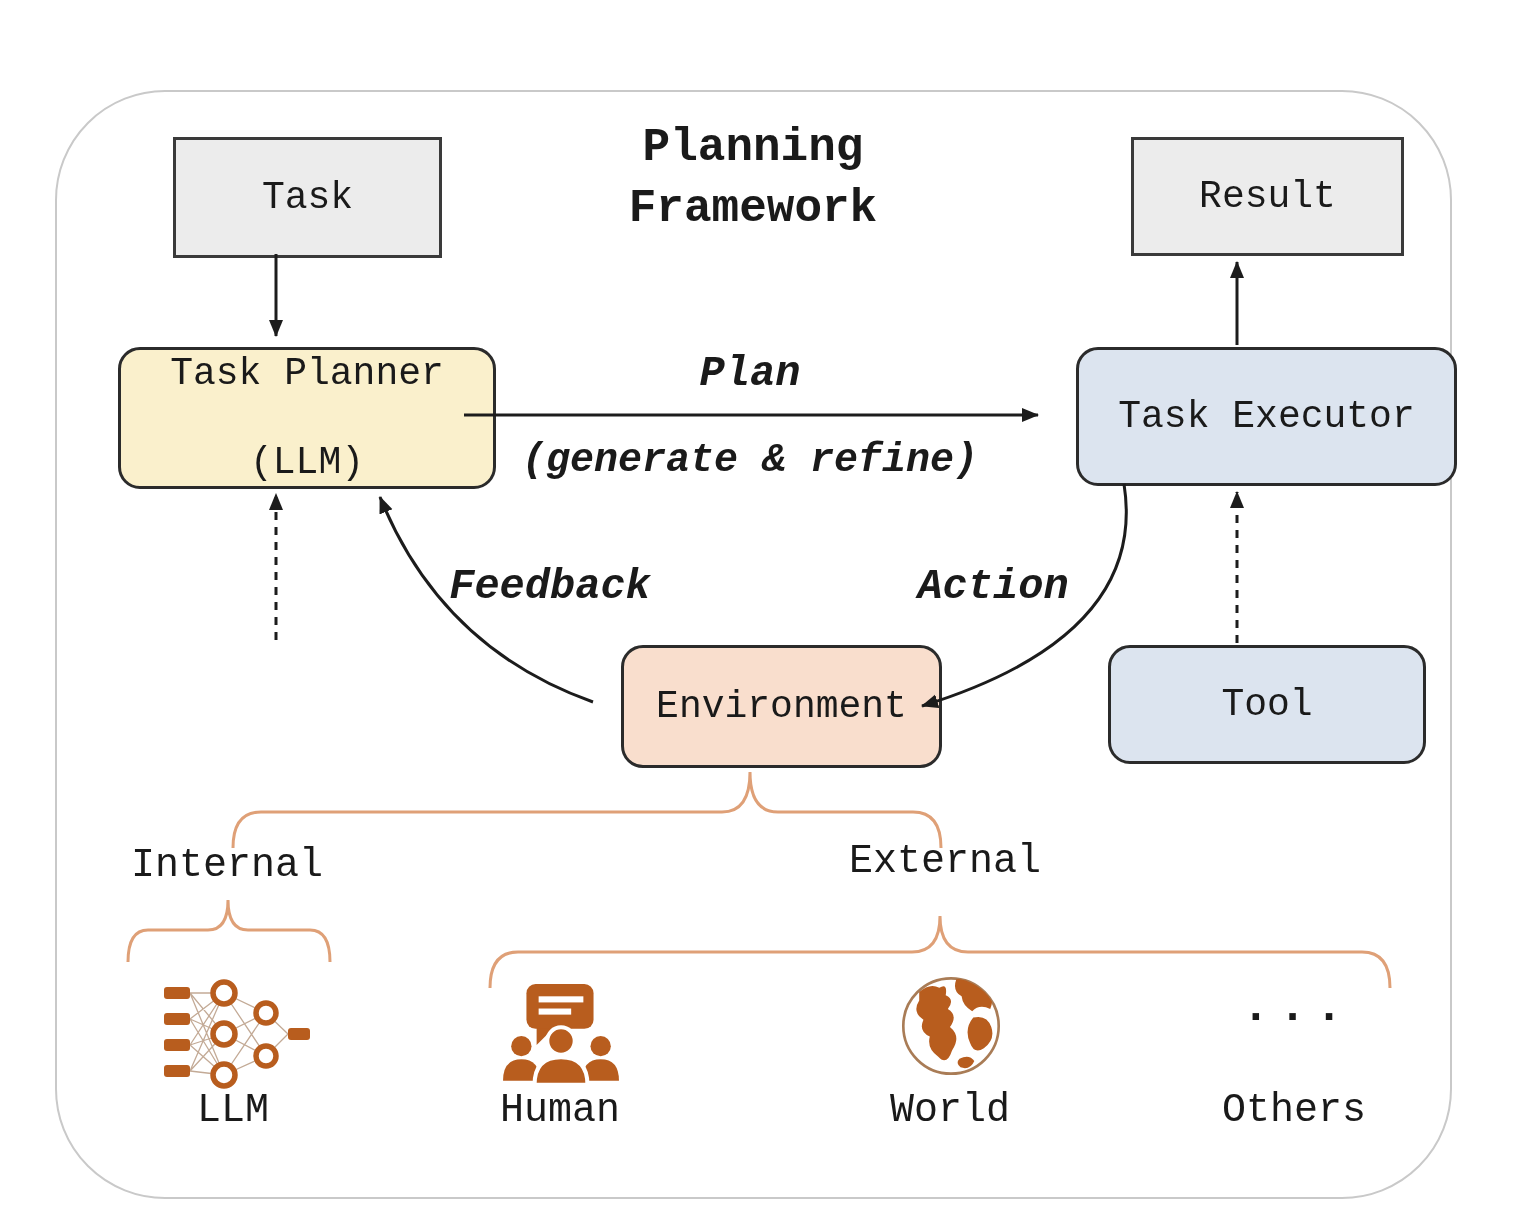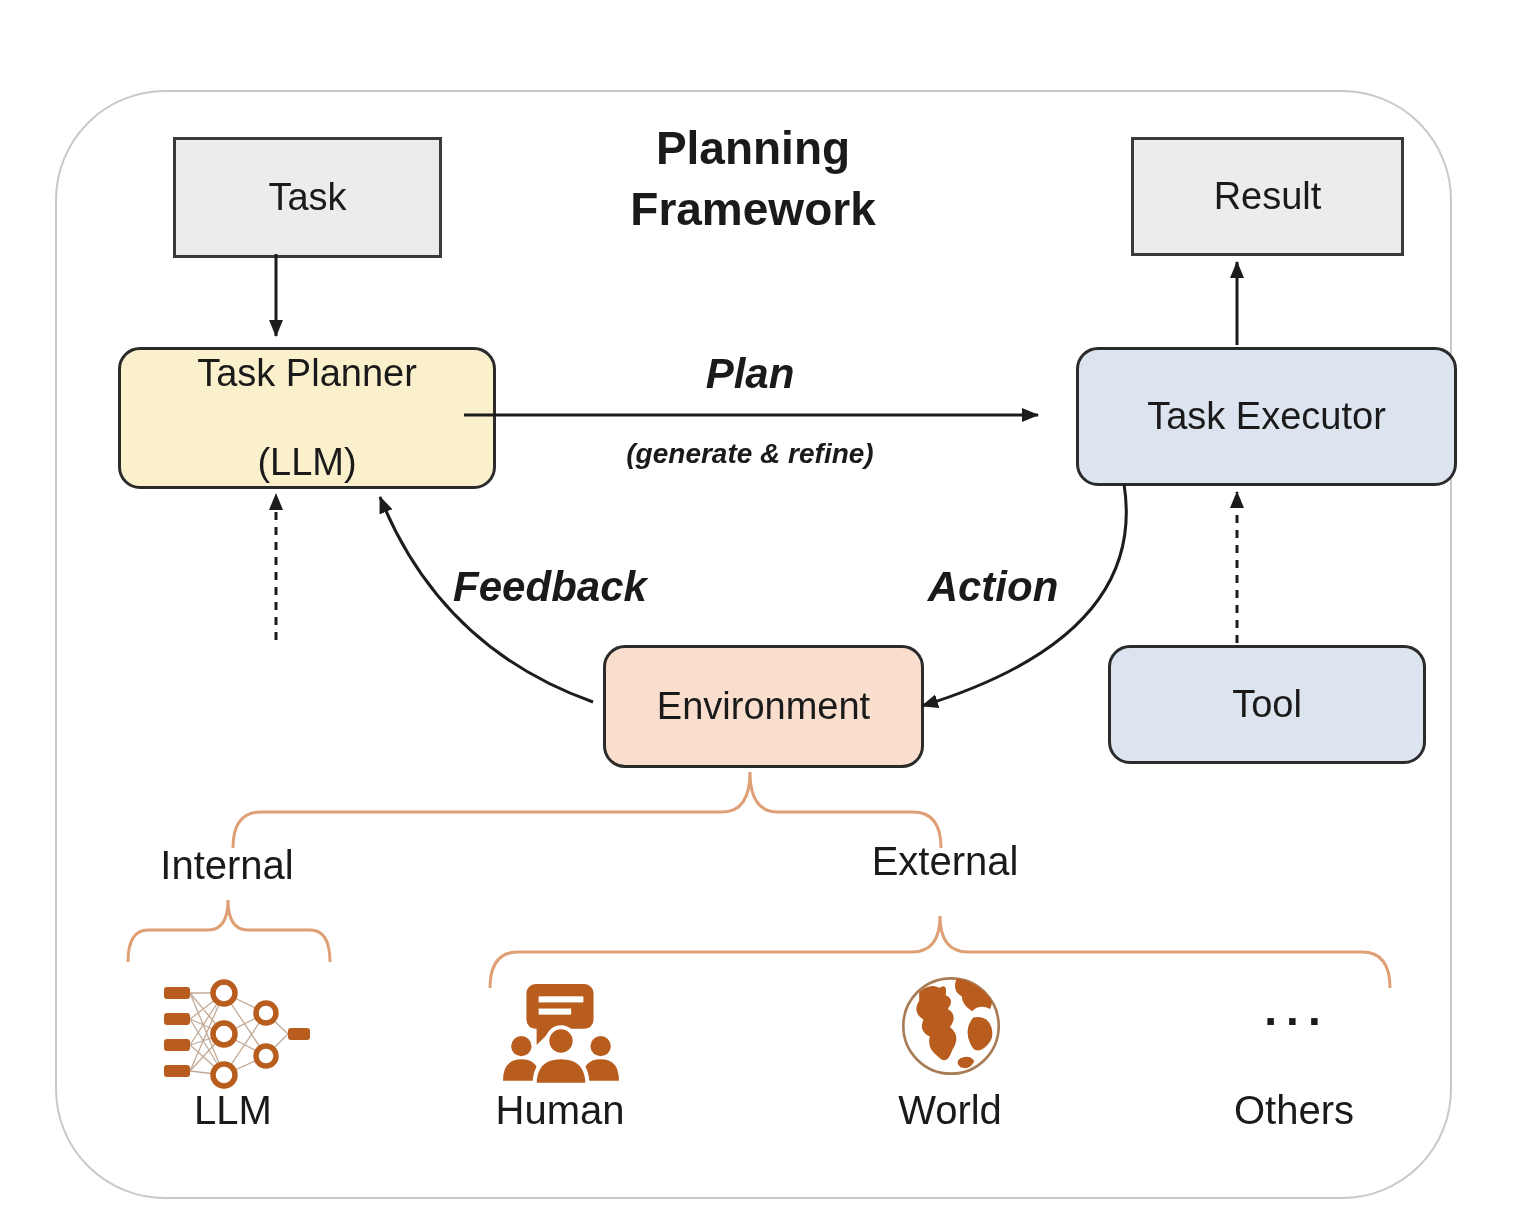--- a/index.html
+++ b/index.html
@@ -1,18 +1,18 @@
 <!DOCTYPE html>
 <html><head>
 <meta charset="utf-8">
 <style>
   html,body{margin:0;padding:0;background:#ffffff;}
   .canvas{
     position:relative;width:1540px;height:1226px;background:#ffffff;
-    font-family:Liberation Sans, sans-serif;color:#1a1a1a;overflow:hidden;
+    font-family:Liberation Mono, monospace;color:#1a1a1a;overflow:hidden;
   }
   .outer-frame{
     position:absolute;left:55px;top:90px;width:1393px;height:1105px;
     border:2px solid #c9c9c9;border-radius:110px;background:#ffffff;
   }
   .box{
     position:absolute;display:flex;flex-direction:column;align-items:center;justify-content:center;
     font-size:38px;line-height:1.25;text-align:center;margin-left:28px;
   }
   .box-rect{background:#ececec;border:3px solid #3a3a3a;}
@@ -52,30 +52,30 @@
   <div class="box box-round bg-cream" style="left:90px;top:347px;width:372px;height:136px;">
     <div>Task Planner</div>
     <div>(LLM)</div>
   </div>
 
   <div class="box box-round bg-blue" style="left:1048px;top:347px;width:375px;height:133px;">
     <div>Task Executor</div>
   </div>
 
 
-  <div class="box box-round bg-salmon" style="left:575px;top:645px;width:315px;height:117px;">
+  <div class="box box-round bg-salmon" style="left:593px;top:645px;width:315px;height:117px;">
     <div>Environment</div>
   </div>
 
   <div class="box box-round bg-blue" style="left:1080px;top:645px;width:312px;height:113px;">
     <div>Tool</div>
   </div>
 
   <div class="lbl edge-label" style="left:550px;top:350px;width:400px;">Plan</div>
-  <div class="lbl edge-label" style="left:480px;top:438px;width:540px;font-size:28px;">(generate &amp; refine)</div>
+  <div class="lbl edge-label" style="left:480px;top:438px;width:540px;font-size:40px;">(generate &amp; refine)</div>
   <div class="lbl edge-label" style="left:400px;top:563px;width:300px;">Feedback</div>
   <div class="lbl group-label" style="left:97px;top:843px;width:260px;">Internal</div>
 
   <div class="lbl edge-label" style="left:858px;top:563px;width:270px;">Action</div>
   <div class="lbl group-label" style="left:815px;top:839px;width:260px;">External</div>
 
   <svg class="overlay" viewBox="0 0 1540 1226">
     <defs>
       <marker id="ah" markerUnits="userSpaceOnUse" markerWidth="20" markerHeight="16" refX="16" refY="7" orient="auto">
         <path d="M0,0 L17,7 L0,14 Z" fill="#1c1c1c"></path>

